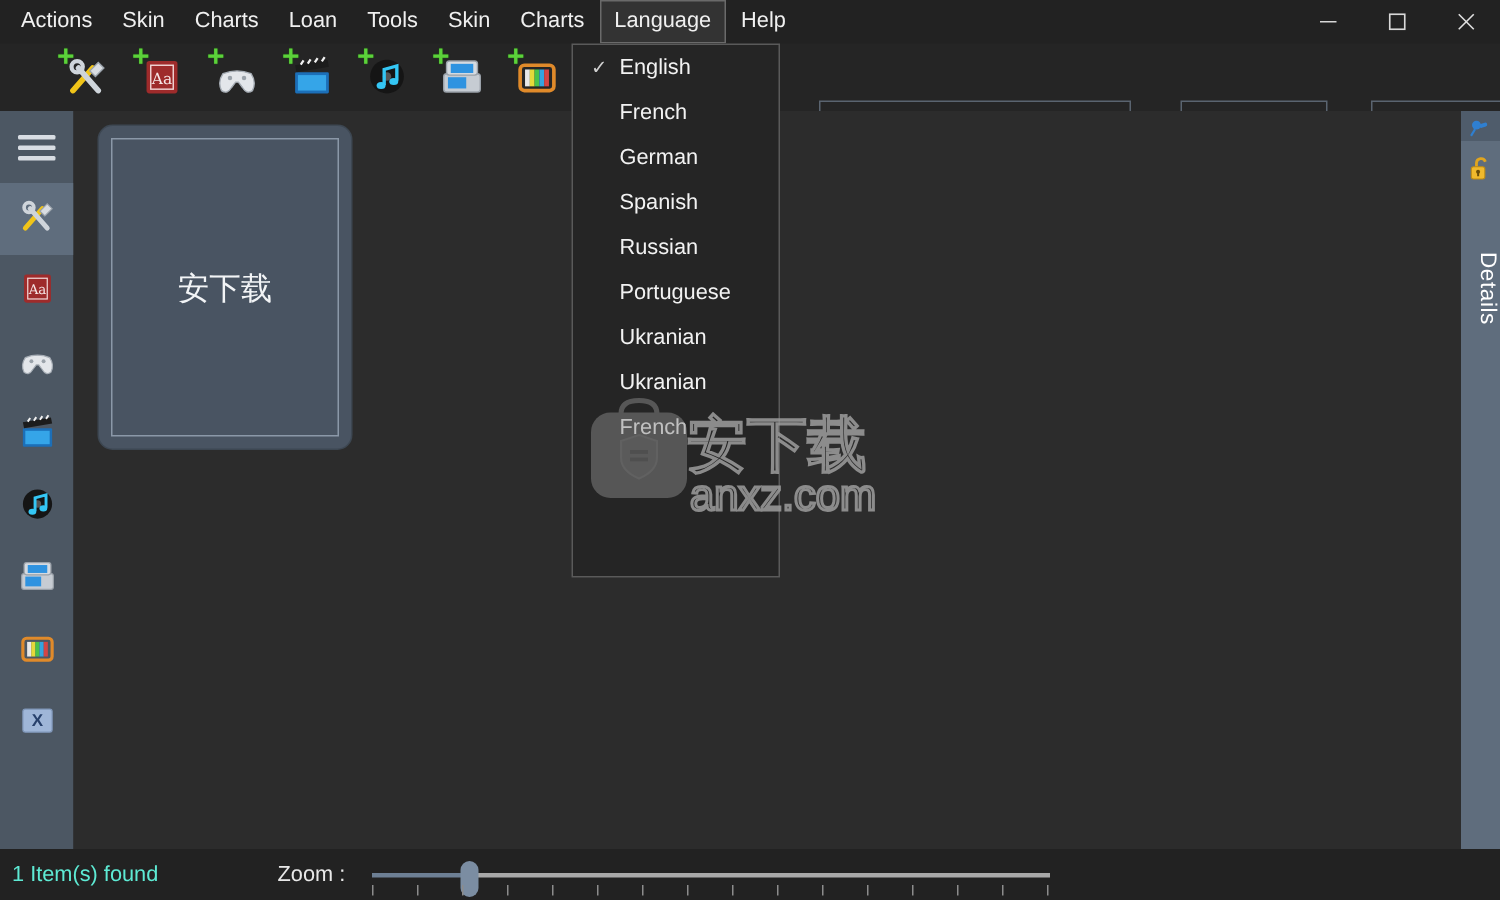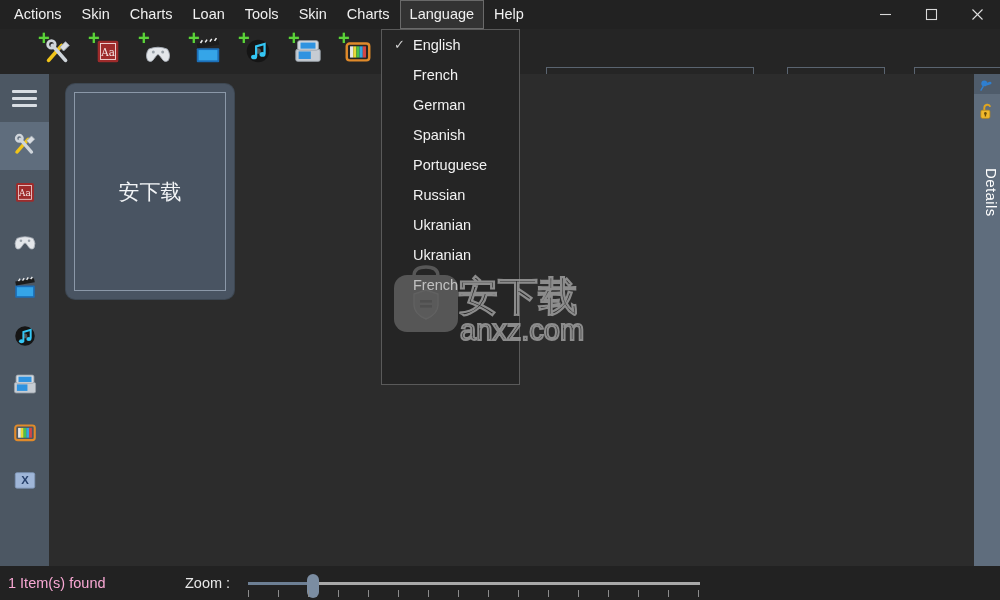--- a/index.html
+++ b/index.html
@@ -122,21 +122,21 @@
     background:#4f5c6b;
   }
 
   
   #statusbar{
     position:absolute; left:0; top:566px; width:1000px; height:34px;
     background:#222222;
   }
   #status-text{
     position:absolute; left:8px; top:50%; transform:translateY(-50%);
-    font-size:14.5px; color:#f9a8d4;
+    font-size:14.5px; color:#5eead4;
   }
   #zoom-label{
     position:absolute; left:185px; top:50%; transform:translateY(-50%);
     font-size:14.5px; color:#e8e8e8;
   }
   #zoom-slider{
     position:absolute; left:248px; top:16px; width:452px; height:20px;
   }
   #slider-track-left{ position:absolute; left:0; top:0; width:66px; height:3px; background:#6d7f94; }
   #slider-track-right{ position:absolute; left:66px; top:0; right:0; height:3px; background:#a9a9a9; }
@@ -457,22 +457,22 @@
 </div>
 
 <div id="dropdown">
   <div class="dd-item">
     <span class="dd-check">✓</span>
     <span>English</span>
   </div>
   <div class="dd-item"><span>French</span></div>
   <div class="dd-item"><span>German</span></div>
   <div class="dd-item"><span>Spanish</span></div>
+  <div class="dd-item"><span>Russian</span></div>
   <div class="dd-item"><span>Portuguese</span></div>
-  <div class="dd-item"><span>Russian</span></div>
   <div class="dd-item"><span>Ukranian</span></div>
   <div class="dd-item"><span>Ukranian</span></div>
   <div class="dd-item"><span>French</span></div>
 </div>
 
 <div id="watermark">
   <svg width="220" height="86" viewBox="0 0 220 86">
     <g opacity="0.55">
       <path d="M24 14 q0 -9 12 -9 q12 0 12 9" fill="none" stroke="#8f8f8f" stroke-width="3.4"></path>
       <rect x="4" y="13" width="64" height="57" rx="13" fill="#8b8b8b"></rect>

